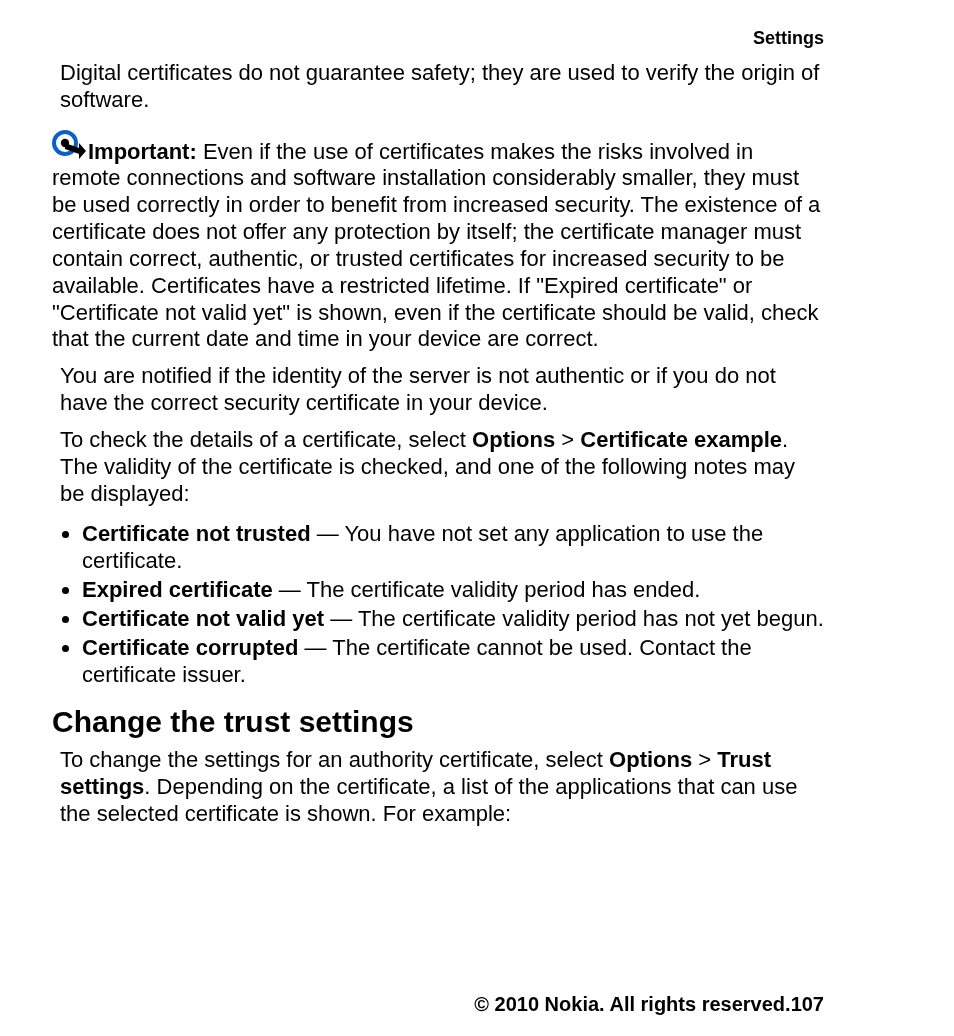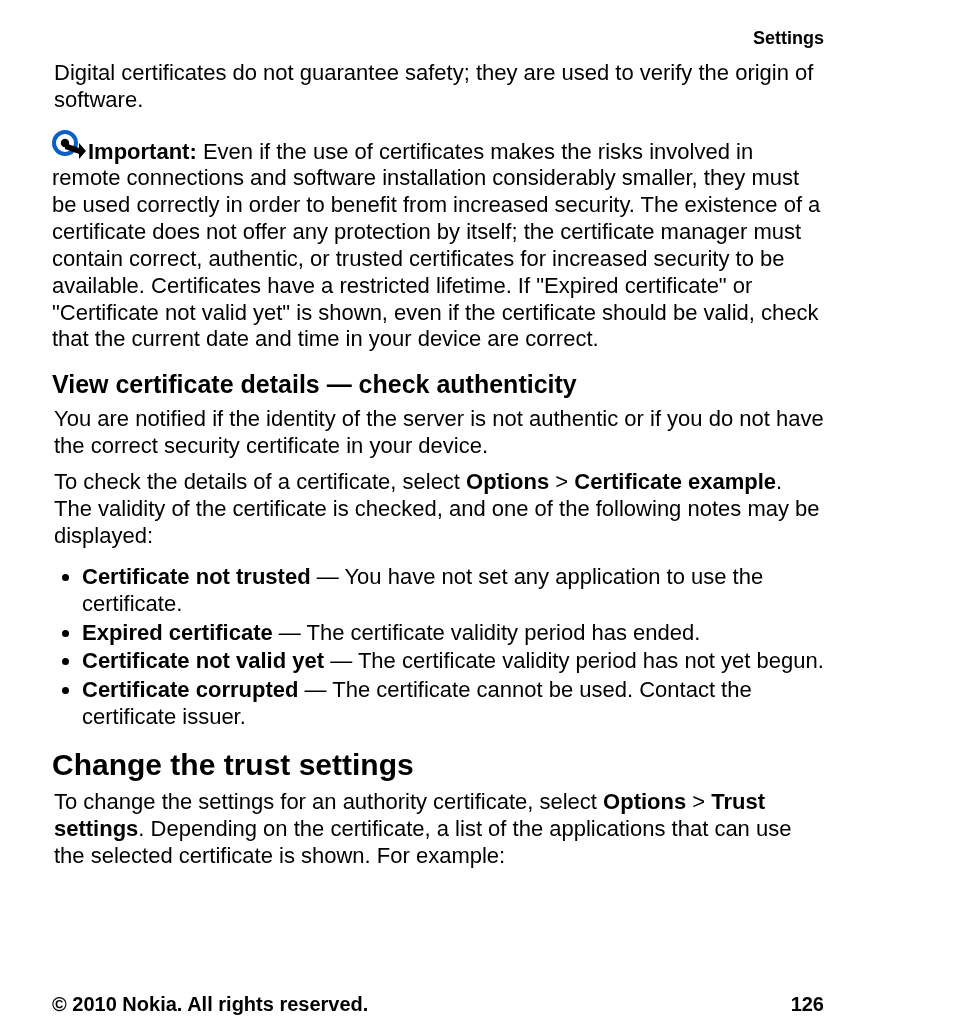--- a/index.html
+++ b/index.html
@@ -20,21 +20,21 @@
     display: flex;
     flex-direction: column;
   }
   .header-right {
     text-align: right;
     font-weight: 700;
     font-size: 18px;
     margin-bottom: 10px;
   }
   .para {
-    margin: 0 0 10px 2px;
+    margin: 0 0 10px 8px;
   }
   .important-block {
     margin: 6px 0 10px 0;
   }
   .important-icon {
     display: inline-block;
     vertical-align: text-bottom;
     width: 34px;
     height: 34px;
     position: relative;
@@ -62,21 +62,21 @@
   ul.notes li {
     margin: 0 0 2px 0;
   }
   .bold {
     font-weight: 700;
   }
   .footer {
     margin-top: auto;
     padding-top: 20px;
     display: flex;
-    justify-content: space-between;
+    justify-content: flex-end;
     font-weight: 700;
     font-size: 20px;
   }
 </style>
 </head>
 <body>
 
 <div class="page">
 
   <div class="header-right">Settings</div>
@@ -87,21 +87,20 @@
     <span class="important-icon">
       <svg viewBox="0 0 34 34">
         <circle cx="13" cy="13" r="11" fill="none" stroke="#0a60c8" stroke-width="4"></circle>
         <circle cx="13" cy="13" r="4.2" fill="#000"></circle>
         <path d="M13 13 L30 19 L30 25 L13 19 Z" fill="#000"></path>
         <path d="M27 13 L34 21 L27 29 Z" fill="#000"></path>
       </svg>
     </span><span class="bold">Important:</span><span> Even if the use of certificates makes the risks involved in remote connections and software installation considerably smaller, they must be used correctly in order to benefit from increased security. The existence of a certificate does not offer any protection by itself; the certificate manager must contain correct, authentic, or trusted certificates for increased security to be available. Certificates have a restricted lifetime. If "Expired certificate" or "Certificate not valid yet" is shown, even if the certificate should be valid, check that the current date and time in your device are correct.</span>
   </p>
 
-  <div class="h1">View certificate details — check authenticity</div>
 
   <p class="para">You are notified if the identity of the server is not authentic or if you do not have the correct security certificate in your device.</p>
 
   <p class="para">
     <span>To check the details of a certificate, select </span><span class="bold">Options</span><span> &gt; </span><span class="bold">Certificate example</span><span>. The validity of the certificate is checked, and one of the following notes may be displayed:</span>
   </p>
 
   <ul class="notes">
     <li>
       <span class="bold">Certificate not trusted</span><span>  — You have not set any application to use the certificate.</span>
@@ -119,16 +118,16 @@
 
   <div class="h2">Change the trust settings</div>
 
 
   <p class="para">
     <span>To change the settings for an authority certificate, select </span><span class="bold">Options</span><span> &gt; </span><span class="bold">Trust settings</span><span>. Depending on the certificate, a list of the applications that can use the selected certificate is shown. For example:</span>
   </p>
 
   <div class="footer">
     <span>© 2010 Nokia. All rights reserved.</span>
-    <span>126</span>
+    <span>107</span>
   </div>
 
 </div>
 
 </body></html>

